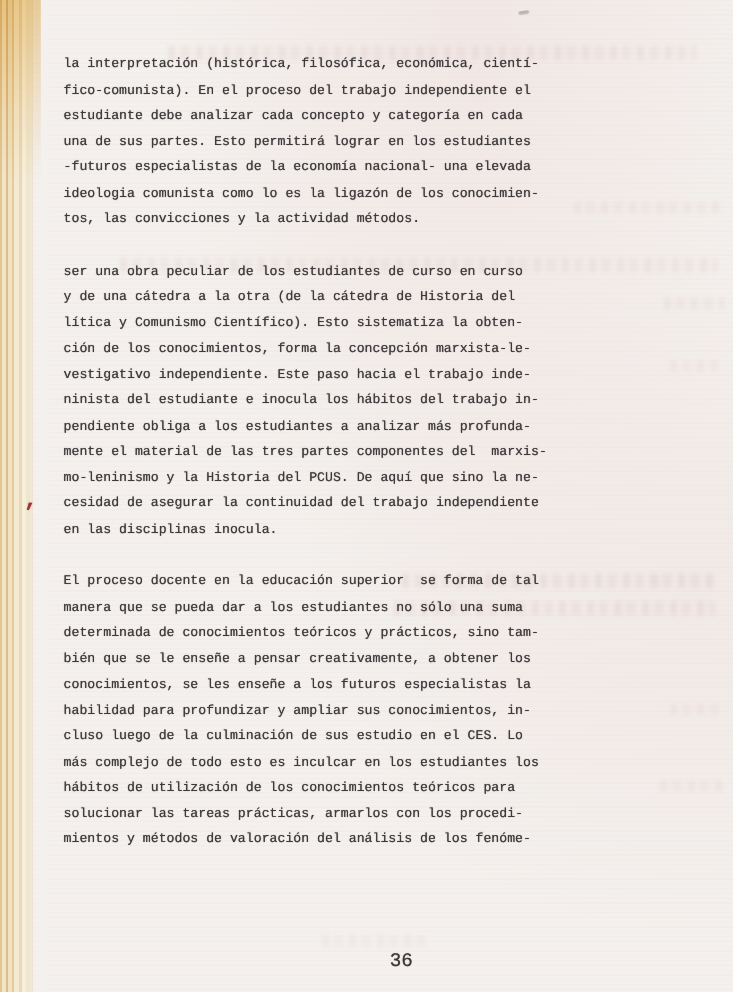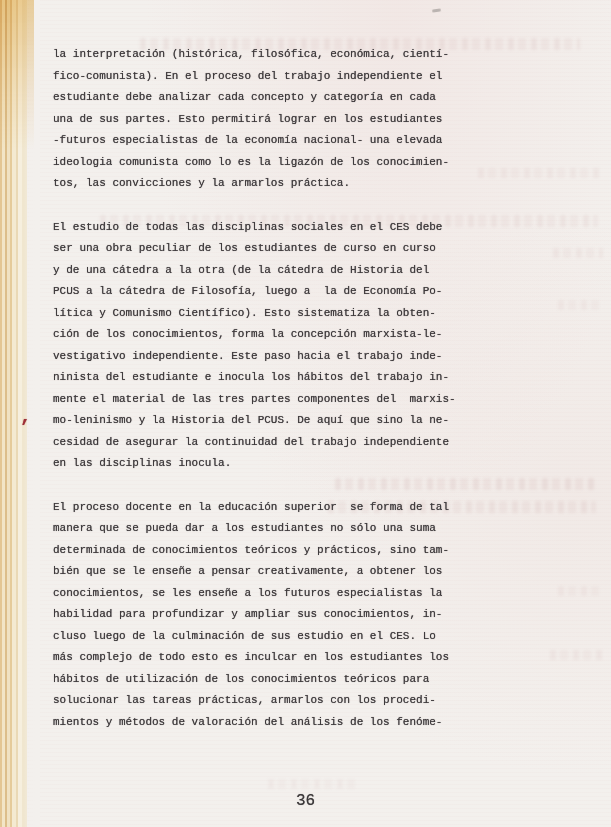--- a/index.html
+++ b/index.html
@@ -56,21 +56,21 @@
     text-shadow: 0 0 0.7px rgba(62,58,60,0.85);
   }
   .para { margin: 0 0 22px 0; }
   .tl { white-space: pre; }
 
   .page-number {
     position: absolute;
     left: 296px;
     top: 792px;
     width: 48px;
-    text-align: left;
+    text-align: right;
     color: #3b383a;
     font-family: "Liberation Mono", "DejaVu Sans Mono", monospace;
     font-size: 16px;
     text-shadow: 0 0 0.7px rgba(59,56,58,0.85);
   }
 
   
   .ghost {
     position: absolute;
     background: repeating-linear-gradient(90deg,
@@ -138,32 +138,31 @@
 
 <div class="content">
 
   <div class="para">
     <div class="tl">la interpretación (histórica, filosófica, económica, cientí-</div>
     <div class="tl">fico-comunista). En el proceso del trabajo independiente el</div>
     <div class="tl">estudiante debe analizar cada concepto y categoría en cada</div>
     <div class="tl">una de sus partes. Esto permitirá lograr en los estudiantes</div>
     <div class="tl">-futuros especialistas de la economía nacional- una elevada</div>
     <div class="tl">ideologia comunista como lo es la ligazón de los conocimien-</div>
-    <div class="tl">tos, las convicciones y la armarlos práctica.</div>
+    <div class="tl">tos, las convicciones y la actividad métodos.</div>
   </div>
 
   <div class="para">
-    <div class="tl">El estudio de todas las disciplinas sociales en el CES debe</div>
     <div class="tl">ser una obra peculiar de los estudiantes de curso en curso</div>
     <div class="tl">y de una cátedra a la otra (de la cátedra de Historia del</div>
-    <div class="tl">PCUS a la cátedra de Filosofía, luego a  la de Economía Po-</div>
     <div class="tl">lítica y Comunismo Científico). Esto sistematiza la obten-</div>
     <div class="tl">ción de los conocimientos, forma la concepción marxista-le-</div>
     <div class="tl">vestigativo independiente. Este paso hacia el trabajo inde-</div>
     <div class="tl">ninista del estudiante e inocula los hábitos del trabajo in-</div>
+    <div class="tl">pendiente obliga a los estudiantes a analizar más profunda-</div>
     <div class="tl">mente el material de las tres partes componentes del  marxis-</div>
     <div class="tl">mo-leninismo y la Historia del PCUS. De aquí que sino la ne-</div>
     <div class="tl">cesidad de asegurar la continuidad del trabajo independiente</div>
     <div class="tl">en las disciplinas inocula.</div>
   </div>
 
   <div class="para">
     <div class="tl">El proceso docente en la educación superior  se forma de tal</div>
     <div class="tl">manera que se pueda dar a los estudiantes no sólo una suma</div>
     <div class="tl">determinada de conocimientos teóricos y prácticos, sino tam-</div>

